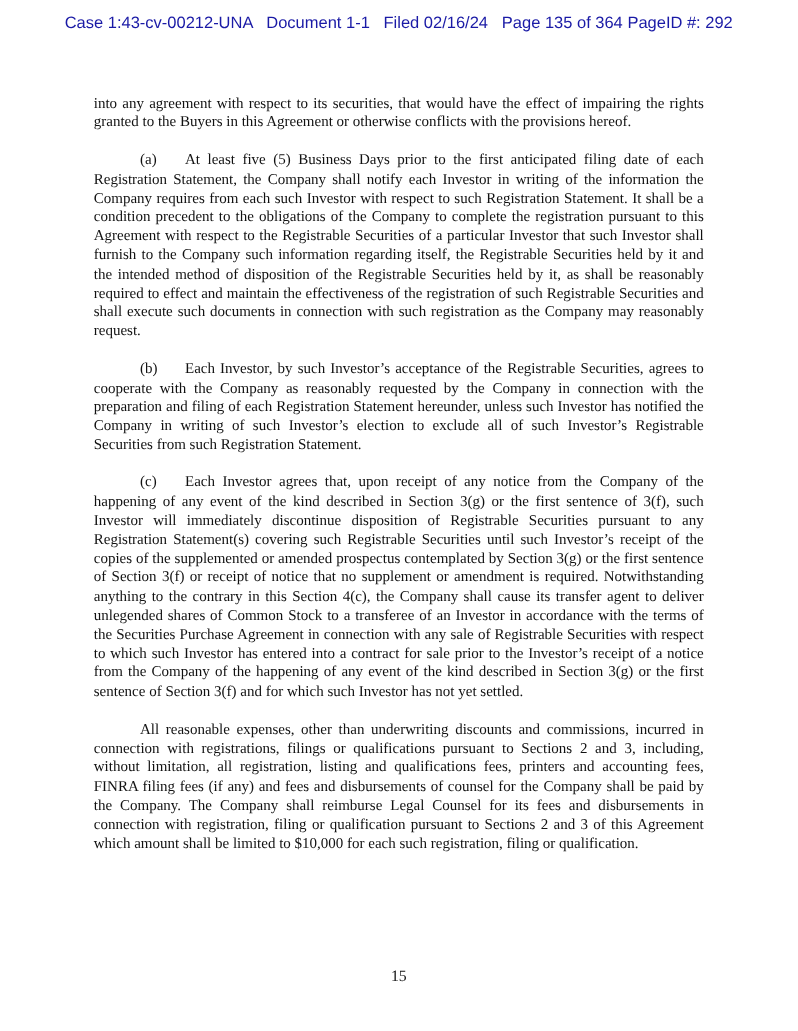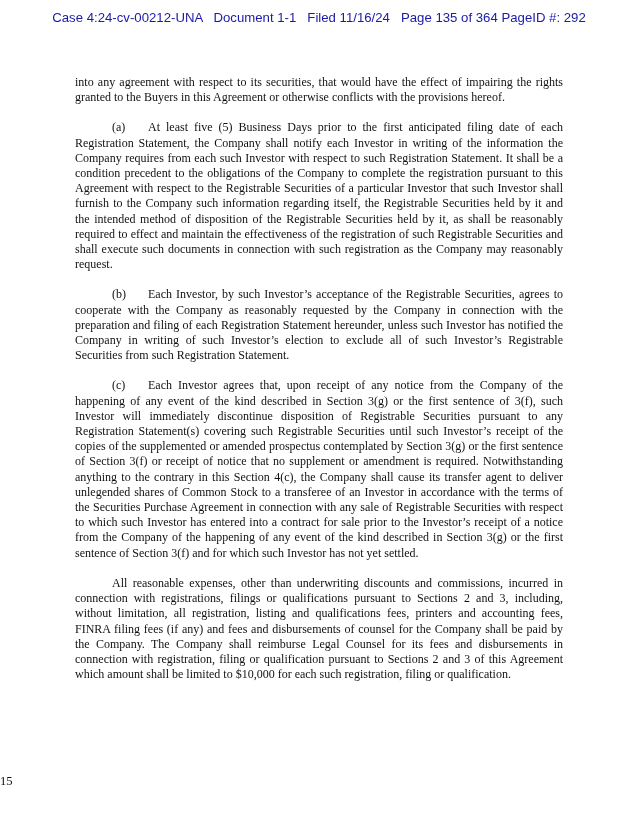--- a/index.html
+++ b/index.html
@@ -14,28 +14,28 @@
     font-family: "Liberation Serif", serif; font-size: 12px; line-height: 15.2px;
     color: #111; text-align: justify;
   }
   .page p { margin: 0 0 15px 0; }
   .sec { margin: 0 0 15px 0; }
   .sec .num { display: inline-block; width: 41px; }
   .sec .title { text-decoration: underline; }
   .indent { text-indent: 37px; }
   .lbl { display: inline-block; width: 36px; text-indent: 0; }
   .pagenum {
-    position: absolute; top: 774px; left: 0; width: 638px; text-align: left;
+    position: absolute; top: 774px; left: 0; width: 638px; text-align: center;
     font-family: "Liberation Serif", serif; font-size: 12.6px; color: #111;
   }
 </style>
 </head>
 <body>
 
-<div class="header"><span>Case 4:24-cv-00212-UNA</span>   <span>Document 1-1</span>   <span>Filed 11/16/24</span>   <span>Page 135 of 364</span> <span>PageID #: 292</span></div>
+<div class="header"><span>Case 1:43-cv-00212-UNA</span>   <span>Document 1-1</span>   <span>Filed 02/16/24</span>   <span>Page 135 of 364</span> <span>PageID #: 292</span></div>
 
 <div class="page">
   <p>into any agreement with respect to its securities, that would have the effect of impairing the rights granted to the Buyers in this Agreement or otherwise conflicts with the provisions hereof.</p>
 
 
   <p class="indent"><span class="lbl">(a)</span><span>At least five (5) Business Days prior to the first anticipated filing date of each Registration Statement, the Company shall notify each Investor in writing of the information the Company requires from each such Investor with respect to such Registration Statement.  It shall be a condition precedent to the obligations of the Company to complete the registration pursuant to this Agreement with respect to the Registrable Securities of a particular Investor that such Investor shall furnish to the Company such information regarding itself, the Registrable Securities held by it and the intended method of disposition of the Registrable Securities held by it, as shall be reasonably required to effect and maintain the effectiveness of the registration of such Registrable Securities and shall execute such documents in connection with such registration as the Company may reasonably request.</span></p>
 
   <p class="indent"><span class="lbl">(b)</span><span>Each Investor, by such Investor’s acceptance of the Registrable Securities, agrees to cooperate with the Company as reasonably requested by the Company in connection with the preparation and filing of each Registration Statement hereunder, unless such Investor has notified the Company in writing of such Investor’s election to exclude all of such Investor’s Registrable Securities from such Registration Statement.</span></p>
 
   <p class="indent"><span class="lbl">(c)</span><span>Each Investor agrees that, upon receipt of any notice from the Company of the happening of any event of the kind described in Section 3(g) or the first sentence of 3(f), such Investor will immediately discontinue disposition of Registrable Securities pursuant to any Registration Statement(s) covering such Registrable Securities until such Investor’s receipt of the copies of the supplemented or amended prospectus contemplated by Section 3(g) or the first sentence of Section 3(f) or receipt of notice that no supplement or amendment is required. Notwithstanding anything to the contrary in this Section 4(c), the Company shall cause its transfer agent to deliver unlegended shares of Common Stock to a transferee of an Investor in accordance with the terms of the Securities Purchase Agreement in connection with any sale of Registrable Securities with respect to which such Investor has entered into a contract for sale prior to the Investor’s receipt of a notice from the Company of the happening of any event of the kind described in Section 3(g) or the first sentence of Section 3(f) and for which such Investor has not yet settled.</span></p>

